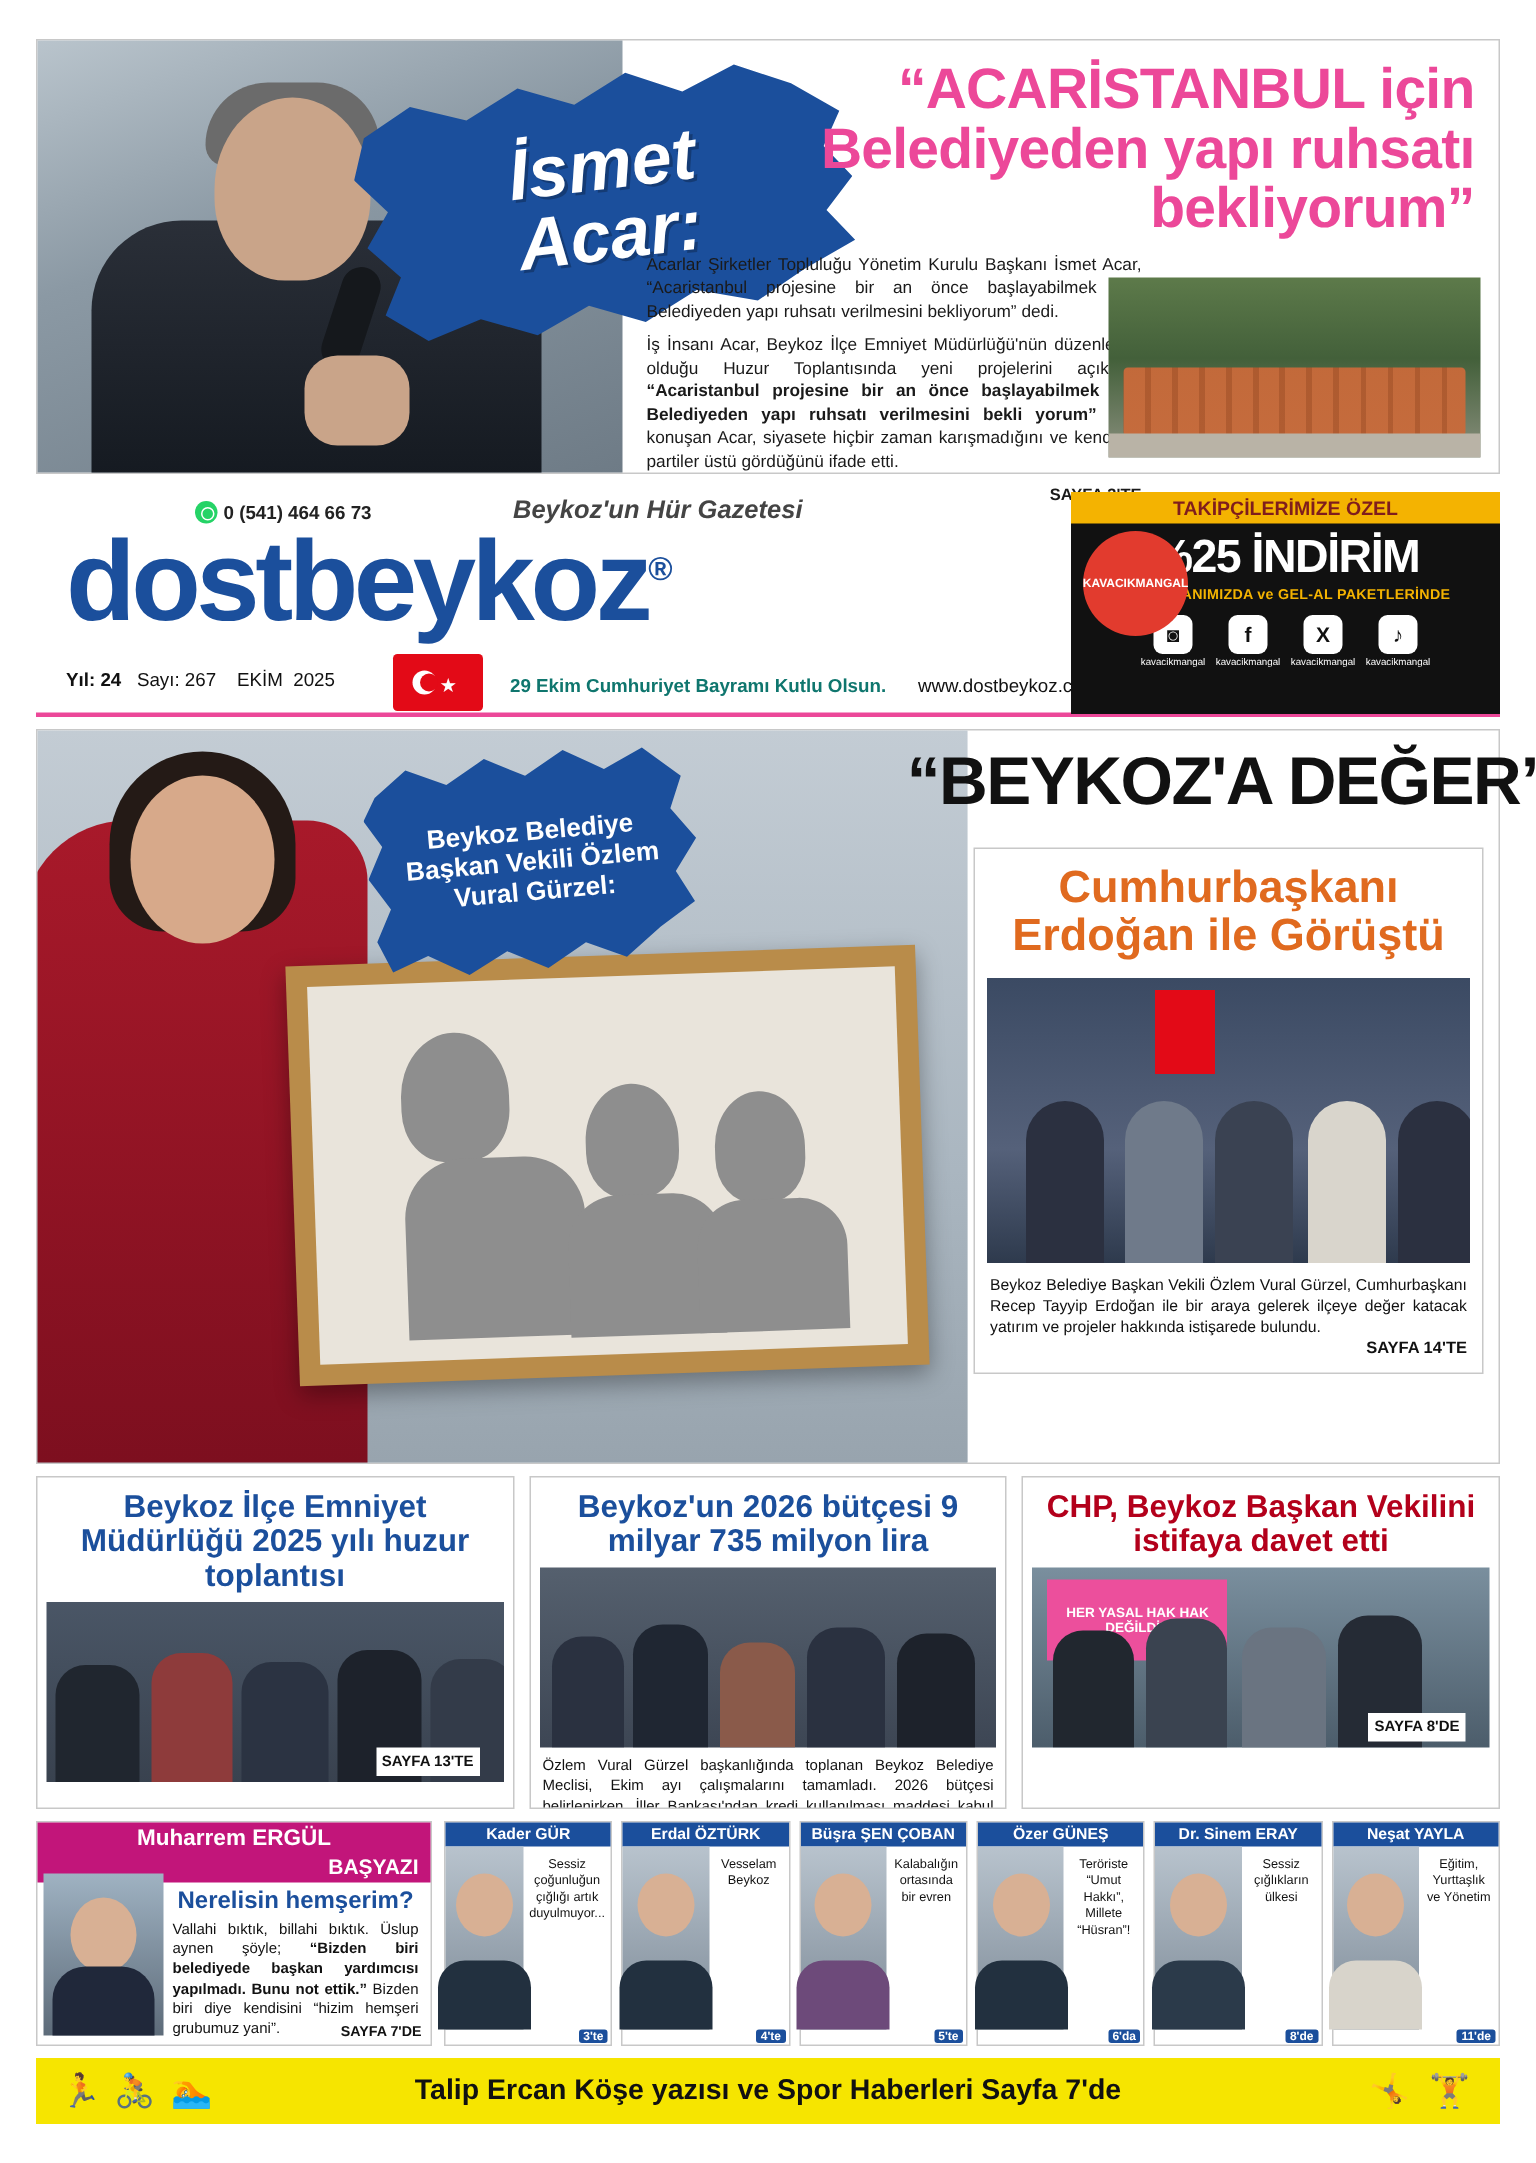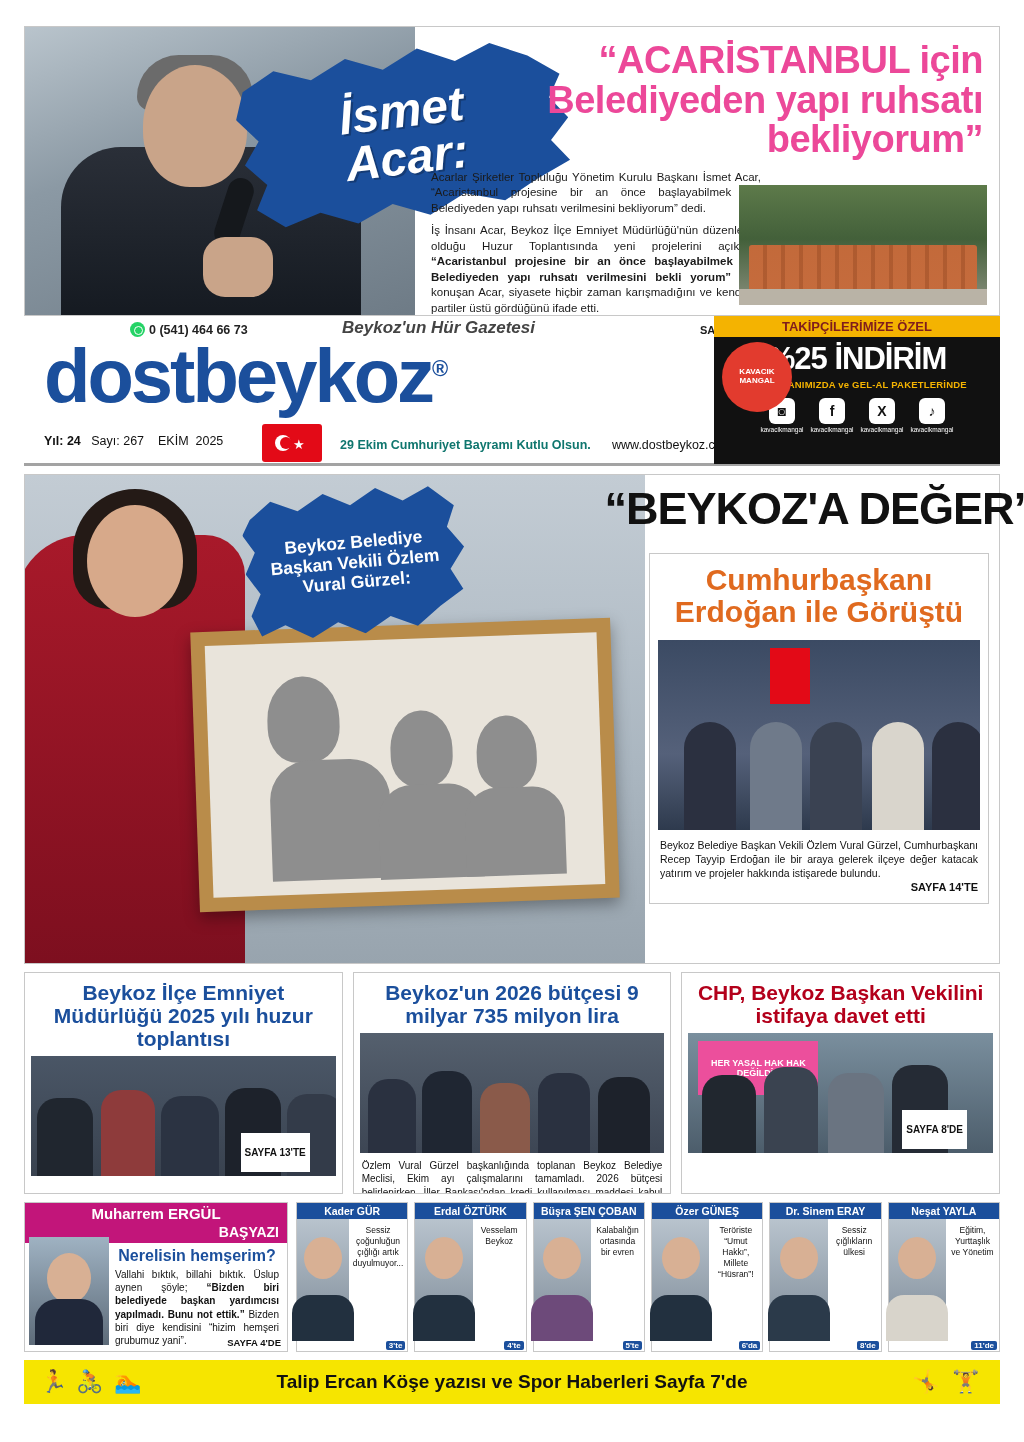--- a/index.html
+++ b/index.html
@@ -39,21 +39,21 @@
   .lead-body p { margin-bottom:7px; }
   .lead-body b { font-weight:bold; }
   .sayfa { font-weight:bold; font-size:11px; text-align:right; display:block; }
   .lead-photo { position:absolute; right:12px; bottom:10px; width:248px; height:120px;
     background:linear-gradient(180deg,#5d7a4a 0%, #43603a 45%, #8a8f7e 100%); overflow:hidden; }
   .lead-photo .roofs { position:absolute; left:10px; bottom:14px; width:228px; height:46px;
     background:repeating-linear-gradient(90deg,#c96a3a 0 14px,#b35a2e 14px 18px); border-radius:3px; opacity:.95;}
   .lead-photo .road { position:absolute; left:0; bottom:0; width:100%; height:16px; background:#b9b3a6; }
 
   
-  .masthead { position:relative; height:150px; margin-top:0; border-bottom:3px solid #a3a3a3; }
+  .masthead { position:relative; height:150px; margin-top:12px; border-bottom:3px solid #ec4899; }
   .wa { position:absolute; left:106px; top:6px; font-size:12.5px; color:#222; font-weight:bold; }
   .wa .wa-icon { display:inline-block; width:15px; height:15px; background:#25d366; border-radius:50%; vertical-align:-3px; margin-right:4px; position:relative; }
   .wa .wa-icon::after{content:""; position:absolute; left:4px; top:4px; width:7px;height:7px;border:1.6px solid #fff;border-radius:50%;}
   .slogan { position:absolute; left:318px; top:2px; font-size:17px; font-style:italic; font-weight:bold; color:#444; }
   .logo { position:absolute; left:20px; top:22px; font-size:76px; font-weight:bold; letter-spacing:-3px; line-height:1; }
   .logo .dost { color:#1b4f9c; }
   .logo .beykoz { color:#1b4f9c; }
   .logo .reg { font-size:22px; vertical-align:super; color:#1b4f9c; }
   .mast-line { position:absolute; left:20px; top:118px; width:700px; font-size:12.5px; color:#111; }
   .mast-line .yil { font-weight:bold; }
@@ -61,21 +61,21 @@
   .flag::before{content:""; position:absolute; left:13px; top:11px; width:16px;height:16px;border-radius:50%;background:#fff;}
   .flag::after{content:""; position:absolute; left:18px; top:13px; width:12px;height:12px;border-radius:50%;background:#e30a17;}
   .flag-star{position:absolute; left:31px; top:14px; color:#fff; font-size:13px; line-height:1;}
   .bayram { position:absolute; left:316px; top:122px; font-size:12.5px; font-weight:bold; color:#0f766e; }
   .weburl { position:absolute; left:588px; top:122px; font-size:12.5px; color:#111; }
 
   .ad-box { position:absolute; right:0; top:0; width:286px; height:148px; background:#111; color:#fff; overflow:hidden; }
   .ad-top { background:#f4b301; color:#7f1d1d; font-weight:bold; font-size:13px; text-align:center; padding:3px 0; }
   .ad-disc { font-size:31px; font-weight:bold; color:#fff; text-align:center; margin-top:4px; letter-spacing:-1px; }
   .ad-sub { font-size:9.5px; text-align:center; color:#f4b301; font-weight:bold; letter-spacing:.2px; margin-top:2px; }
-  .ad-logo { position:absolute; left:8px; top:26px; width:70px; height:70px; border-radius:50%; background:#e23b2e; color:#fff; font-size:8px; font-weight:bold; display:flex; flex-direction:column; align-items:center; justify-content:center; text-align:center; line-height:1.1;}
+  .ad-logo { position:absolute; left:8px; top:26px; width:70px; height:70px; border-radius:50%; background:#e23b2e; color:#fff; font-size:8px; font-weight:bold; display:flex; flex-direction:row; align-items:center; justify-content:center; text-align:center; line-height:1.1;}
   .ad-socials { display:flex; gap:6px; justify-content:center; margin-top:8px; }
   .ad-socials .s { width:44px; text-align:center; }
   .ad-socials .ic { width:26px; height:26px; border-radius:6px; margin:0 auto; background:#fff; color:#111; font-size:14px; font-weight:bold; line-height:26px; }
   .ad-socials .nm { font-size:6.5px; color:#fff; margin-top:2px; }
   .ad-flame { position:absolute; left:12px; top:30px; font-size:30px; color:#ff7b00; }
 
   
   .main-block { position:relative; margin-top:8px; height:490px; border:1px solid #c8c8c8; display:flex; }
   .main-photo { width:620px; position:relative; background:linear-gradient(180deg,#cfd6dc,#9aa6b0); overflow:hidden; }
   .mp-bg{position:absolute; inset:0; background:linear-gradient(180deg,#c3ccd4 0%, #aab6c0 60%, #98a4ae 100%);}
@@ -107,21 +107,21 @@
   .card h3 { font-size:21px; font-weight:bold; text-align:center; line-height:1.1; padding:8px 6px 6px; }
   .card.blue h3 { color:#1b4f9c; }
   .card.red h3 { color:#b3001b; }
   .card .ph { height:120px; margin:0 6px; position:relative; overflow:hidden; }
   .ph1 { background:linear-gradient(180deg,#4a5666 0%,#39424f 100%); }
   .ph2 { background:linear-gradient(180deg,#55606e 0%,#3d4654 100%); }
   .ph3 { background:linear-gradient(180deg,#7a8f9e 0%,#4c5d6b 100%); }
   .ph .fig { position:absolute; bottom:0; border-radius:20px 20px 0 0; }
   .ph .pink { position:absolute; left:10px; top:8px; width:120px; height:54px; background:#ec4f9c; color:#fff; font-size:9px; font-weight:bold; display:flex; align-items:center; justify-content:center; text-align:center; }
   .card .cap { font-size:10px; line-height:1.32; padding:6px 8px; text-align:justify; }
-  .page-tag { position:absolute; right:26px; font-size:10px; font-weight:bold; background:#fff; padding:14px 4px; }
+  .page-tag { position:absolute; right:16px; font-size:10px; font-weight:bold; background:#fff; padding:4px 4px; }
 
   
   .bottom { display:flex; gap:8px; margin-top:8px; height:150px; }
   .basyazi { width:264px; border:1px solid #c8c8c8; position:relative; }
   .by-head { background:#c2157a; color:#fff; text-align:center; font-size:15px; font-weight:bold; padding:2px 0; }
   .by-sub { background:#c2157a; color:#fff; text-align:right; font-size:14px; font-weight:bold; padding:0 8px 3px; }
   .by-photo { position:absolute; left:4px; top:34px; width:80px; height:108px; background:linear-gradient(180deg,#9fb2c2,#5d6b79); }
   .by-photo .h2{position:absolute; left:18px; top:16px; width:44px; height:50px; background:#d8b094; border-radius:50%;}
   .by-photo .b2{position:absolute; left:6px; bottom:0; width:68px; height:46px; background:#20283a; border-radius:22px 22px 0 0;}
   .by-body { margin-left:88px; padding:4px 8px 4px 2px; }
@@ -324,21 +324,21 @@
       <div class="by-photo">
         <div class="h2"></div>
         <div class="b2"></div>
       </div>
       <div class="by-body">
         <div class="by-title">Nerelisin hemşerim?</div>
         <div class="by-text">
           <span>Vallahi bıktık, billahi bıktık. Üslup aynen şöyle; </span><b>“Bizden biri belediyede başkan yardımcısı yapılmadı. Bunu not ettik.”</b><span> Bizden biri diye kendisini “hizim hemşeri grubumuz yani”.</span>
         </div>
       </div>
-      <div class="by-sayfa">SAYFA 4'DE</div>
+      <div class="by-sayfa">SAYFA 7'DE</div>
     </div>
 
     <div class="cols">
 
       <div class="col">
         <div class="nm">Kader GÜR</div>
         <div class="body">
           <div class="thumb">
               <div class="hh"></div>
               <div class="bb"></div>

